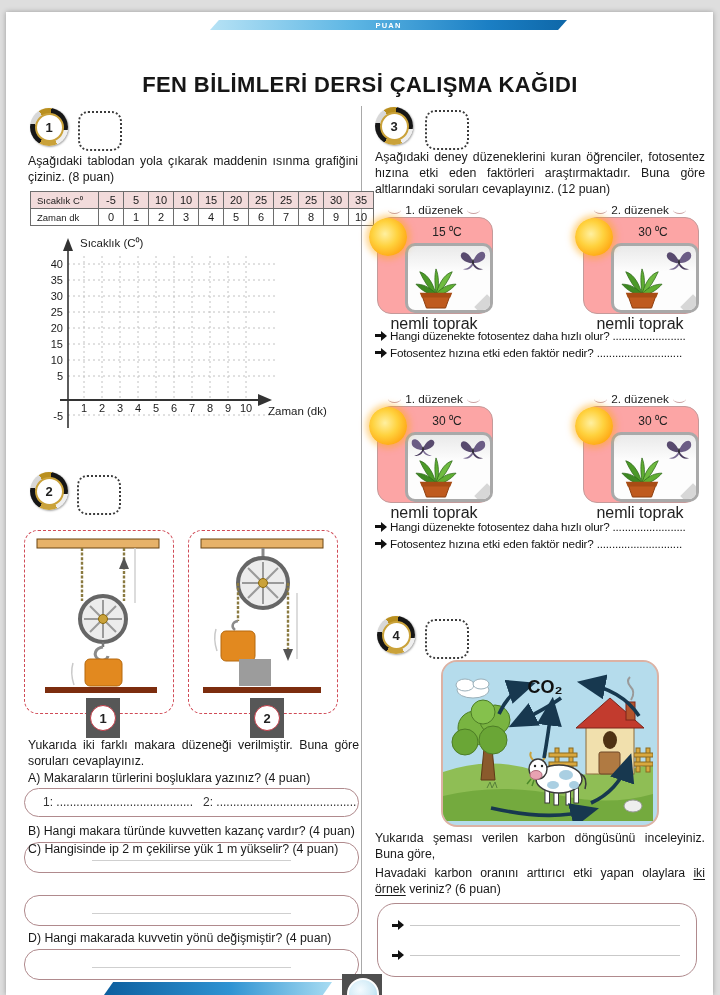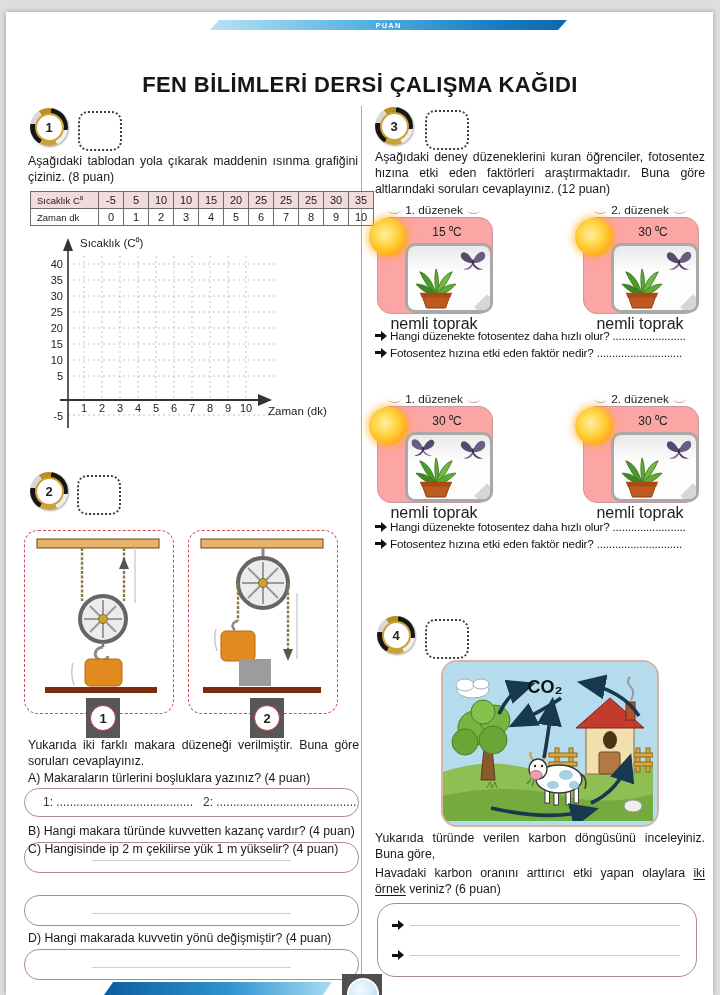--- a/index.html
+++ b/index.html
@@ -492,21 +492,21 @@
       <path d="M118 36 C104 46 88 54 72 62" marker-end="url(#ah)"></path>
       <path d="M101 96 C105 74 107 58 109 42" marker-end="url(#ah)"></path>
       <path d="M196 54 C183 34 163 25 141 21" marker-end="url(#ah)"></path>
       <path d="M48 146 C93 156 122 155 149 148" marker-end="url(#ah)"></path>
       <path d="M148 141 C168 132 180 116 186 98" marker-end="url(#ah)"></path>
     </g>
     <text x="102" y="31" text-anchor="middle" font-size="18" font-weight="bold" fill="#101010">CO₂</text>
   </svg>
 </div>
 
-<div class="q-text" style="left:375px;top:831px;width:330px;">Yukarıda türünde verilen karbon döngüsünü inceleyiniz. Buna göre,</div>
+<div class="q-text" style="left:375px;top:831px;width:330px;">Yukarıda şeması verilen karbon döngüsünü inceleyiniz. Buna göre,</div>
 
 <div class="q-text" style="left:375px;top:866px;width:330px;">
   <span>Havadaki karbon oranını arttırıcı etki yapan olaylara </span><span class="u">iki örnek</span><span> veriniz?  (6 puan)</span>
 </div>
 
 <div class="ansbox" style="left:377px;top:903px;width:318px;height:72px;">
   <div class="ansrow" style="top:16px;">
     <span class="arr"></span>
     <div class="line"></div>
   </div>

